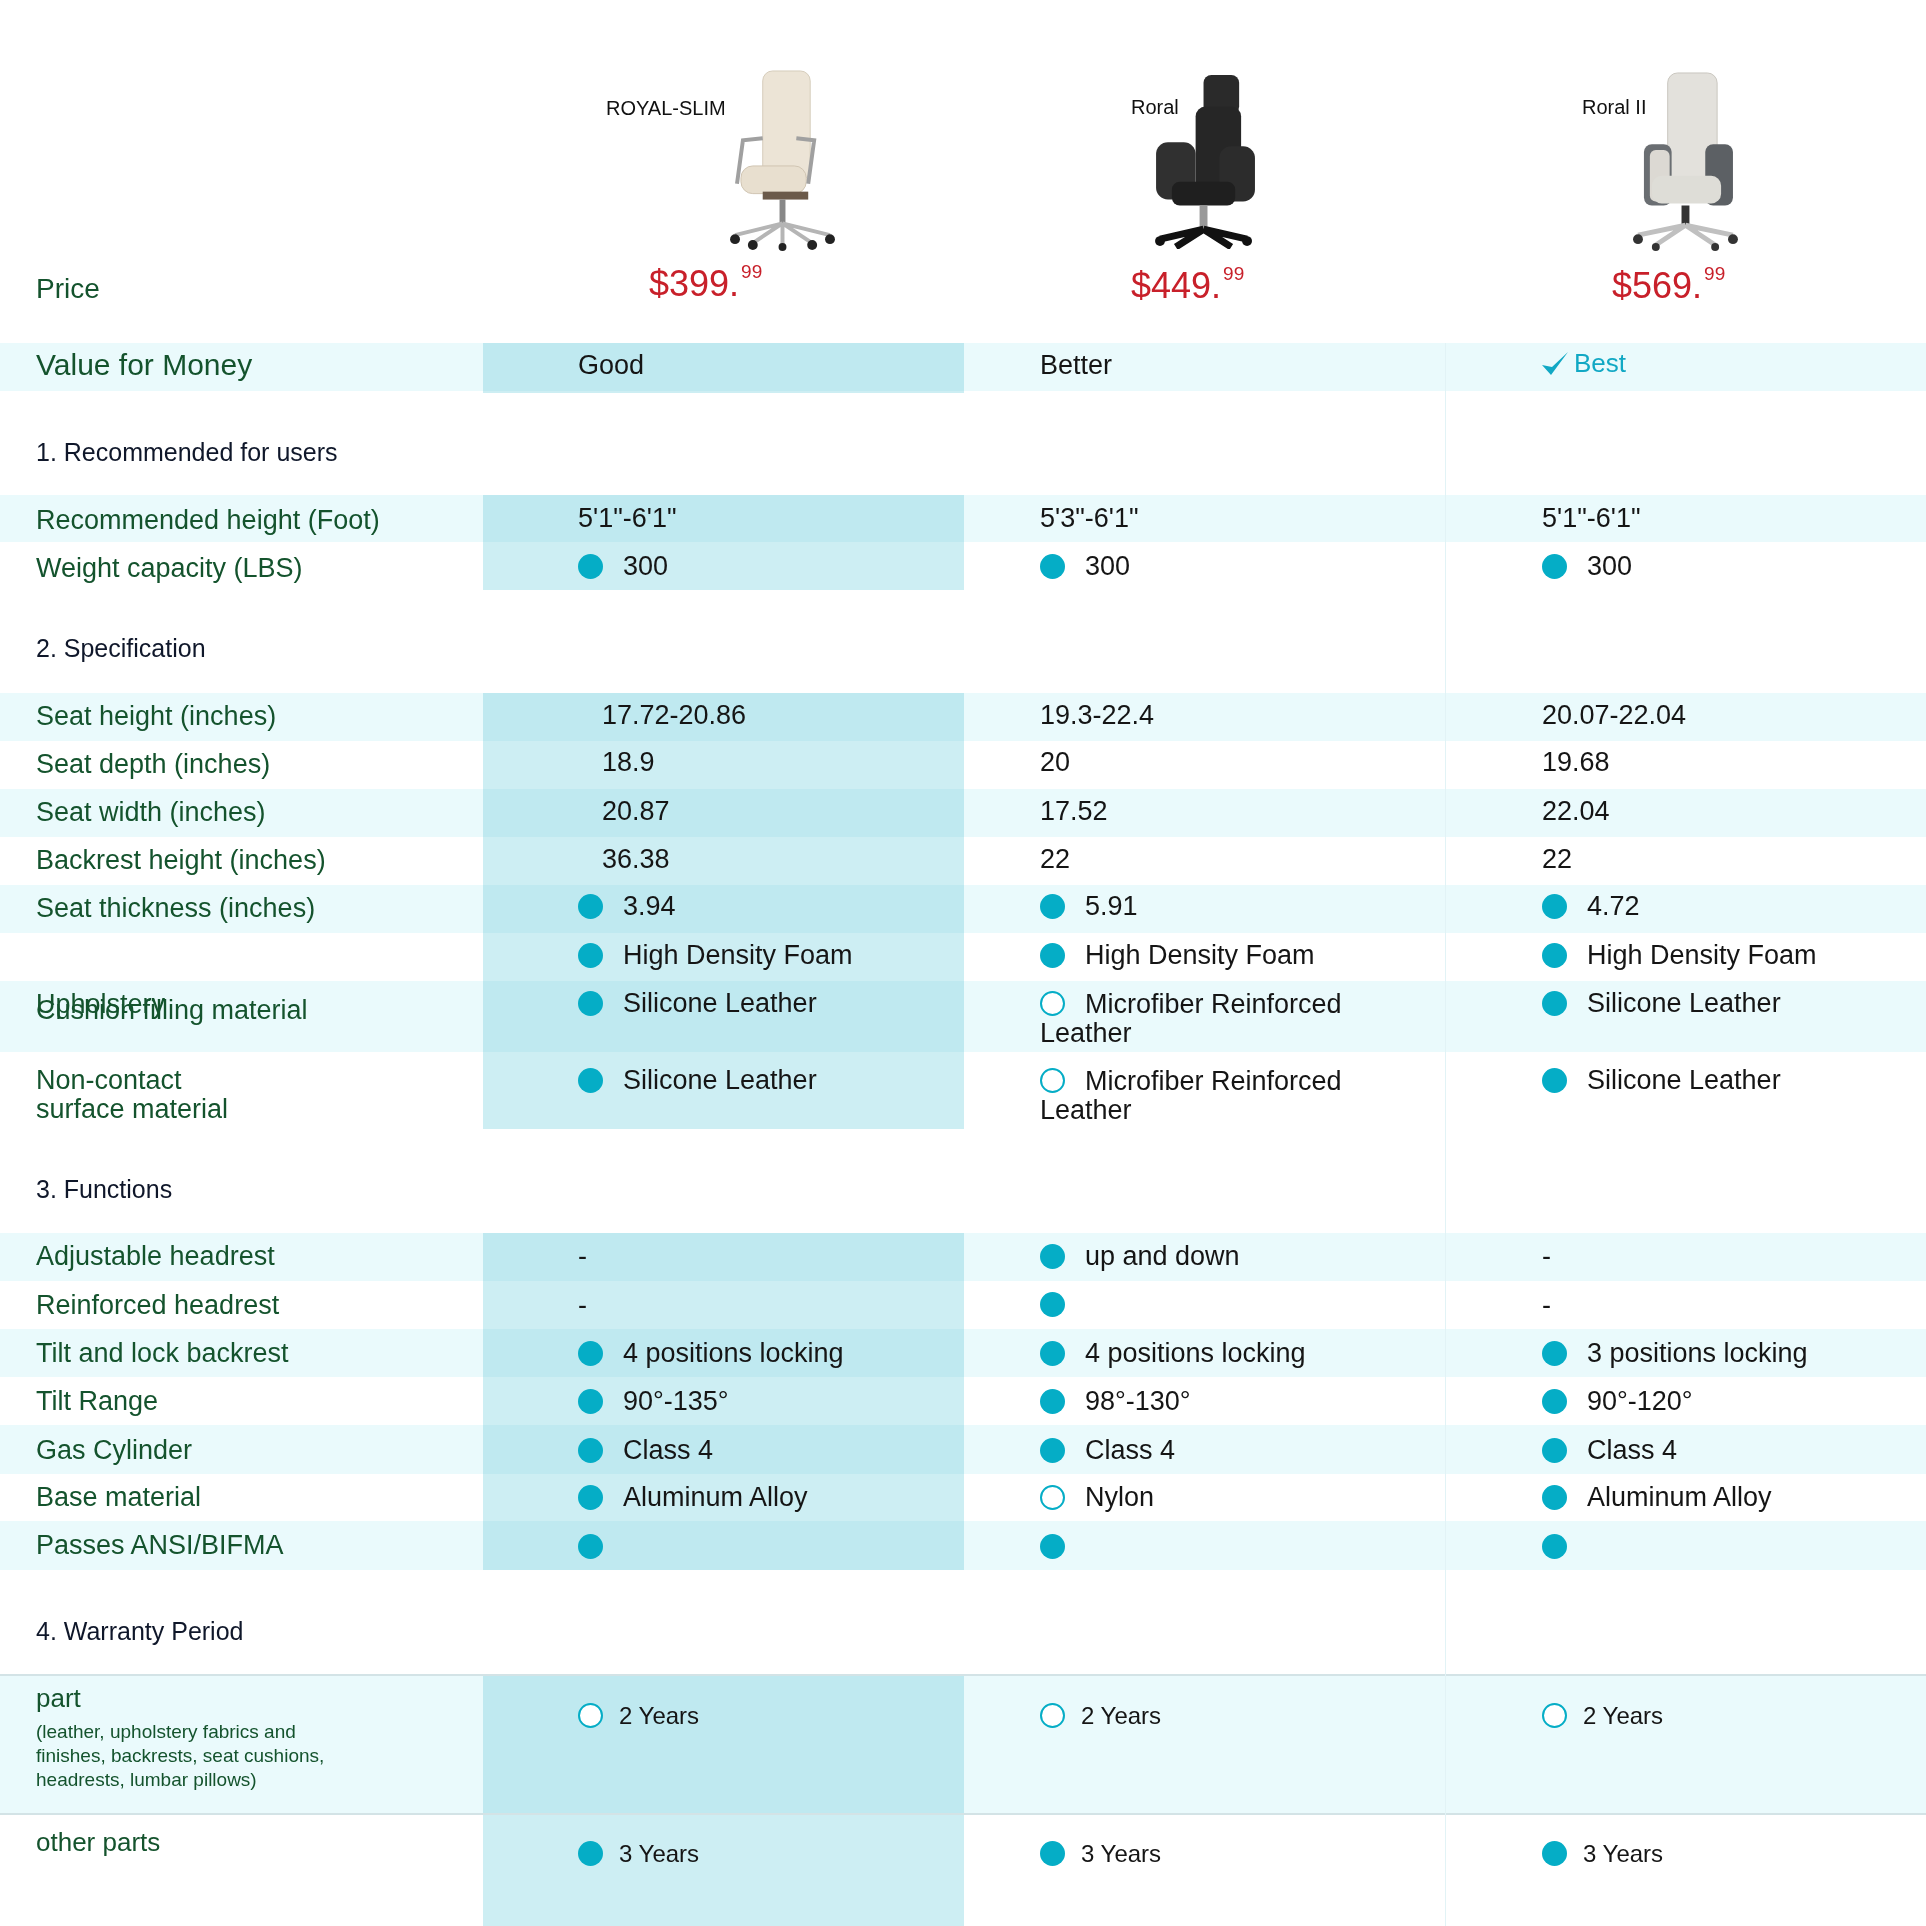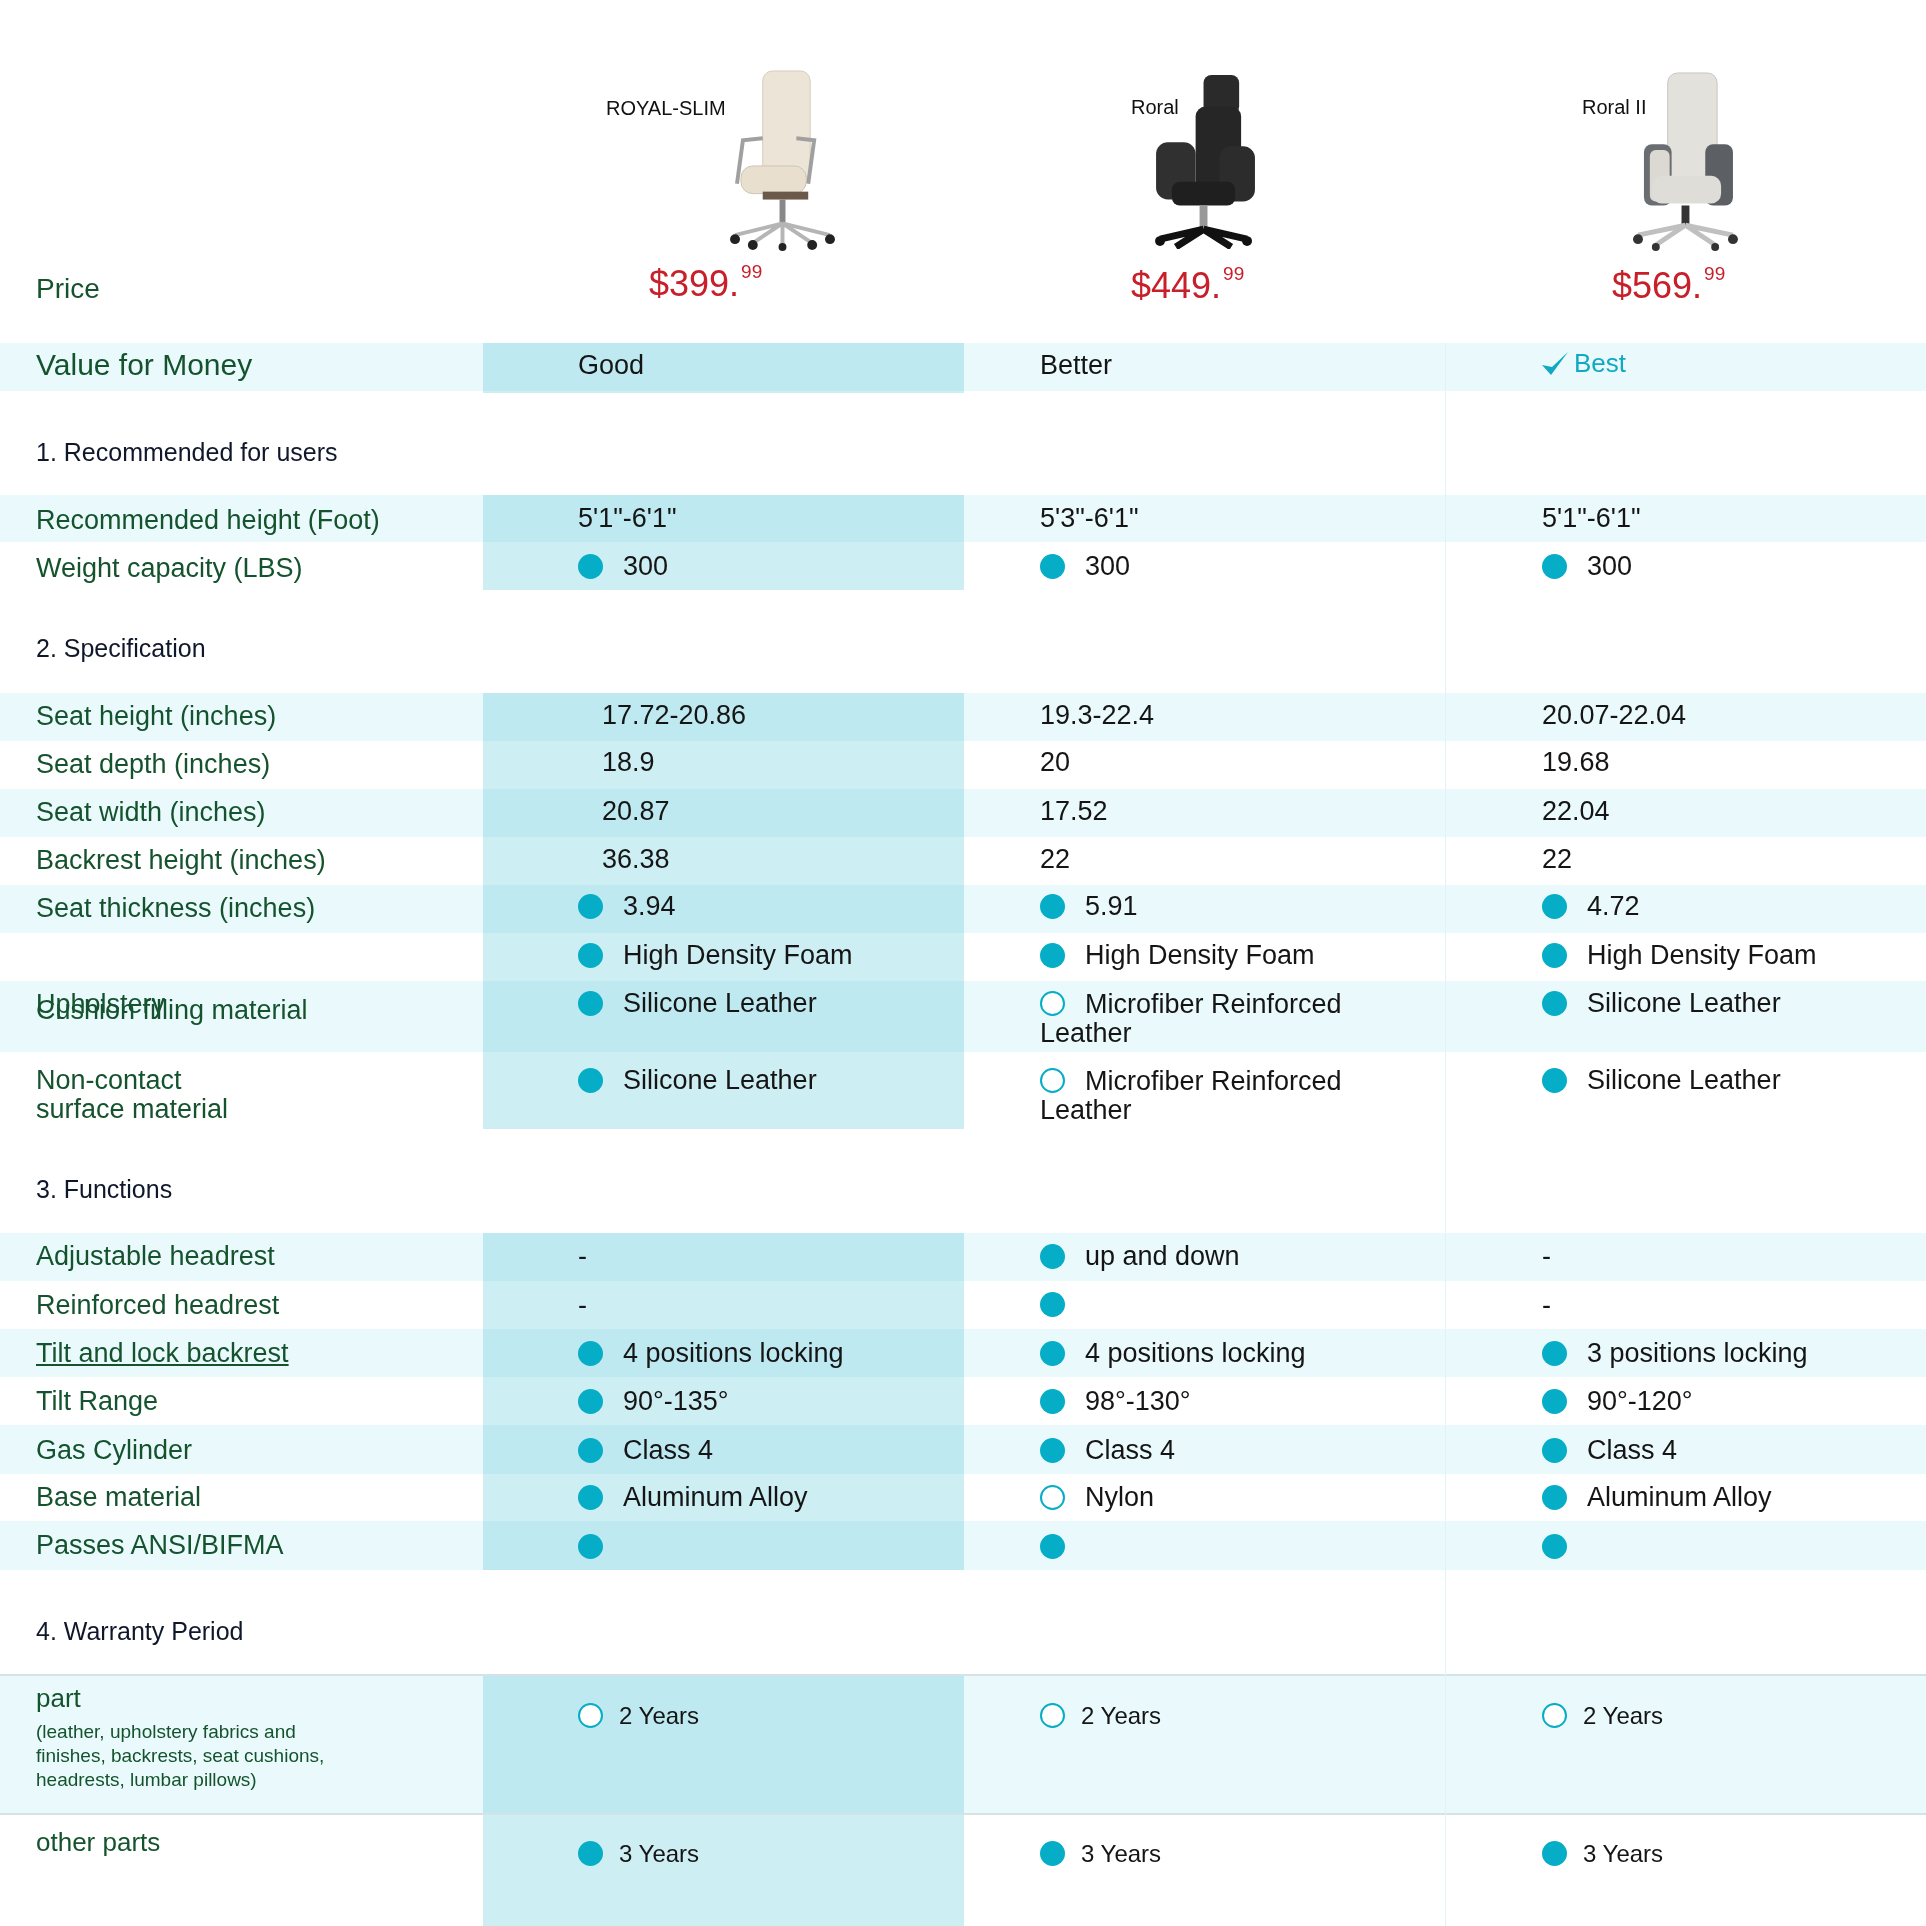--- a/index.html
+++ b/index.html
@@ -281,21 +281,21 @@
   <div class="label" style="top:1290px;">Reinforced headrest</div>
   <div class="cell" style="left:578px;top:1290px;">-</div>
   <div class="cell" style="left:1040px;top:1289px;">
       <span class="dot"></span>
       <span></span>
     </div>
   <div class="cell" style="left:1542px;top:1290px;">-</div>
 </div>
 
 <div>
-  <div class="label" style="top:1338px;text-decoration:underline;">Tilt and lock backrest</div>
+  <div class="label" style="top:1338px;">Tilt and lock backrest</div>
   <div class="cell" style="left:578px;top:1338px;">
       <span class="dot"></span>
       <span>4 positions locking</span>
     </div>
   <div class="cell" style="left:1040px;top:1338px;">
       <span class="dot"></span>
       <span>4 positions locking</span>
     </div>
   <div class="cell" style="left:1542px;top:1338px;">
       <span class="dot"></span>

